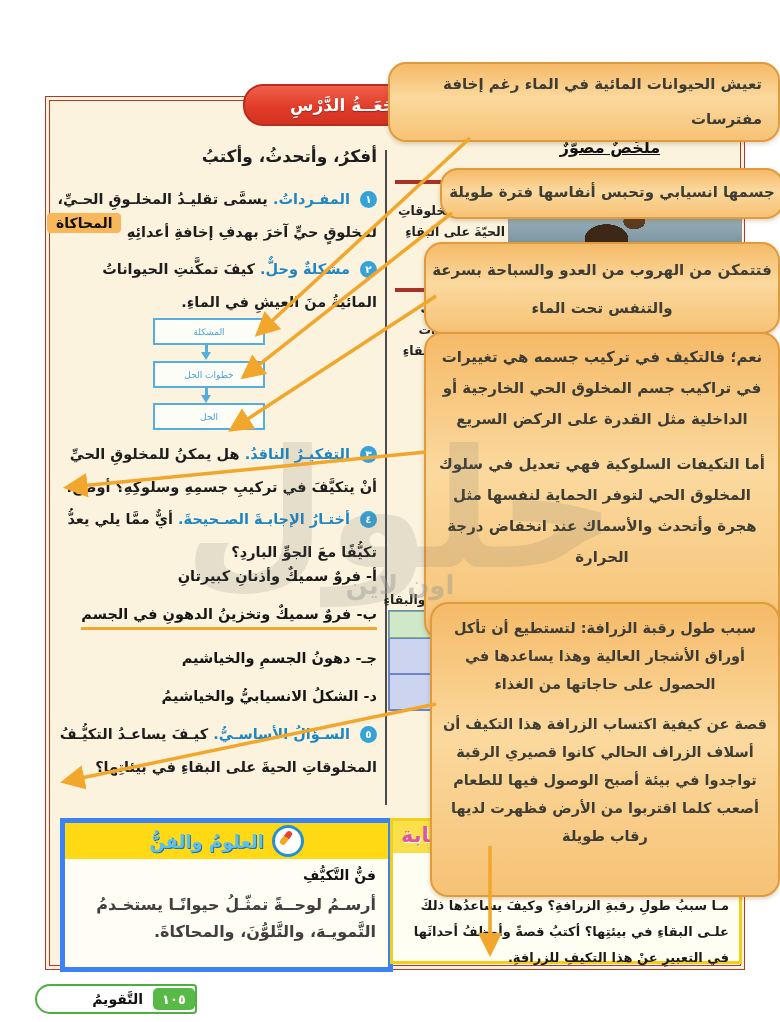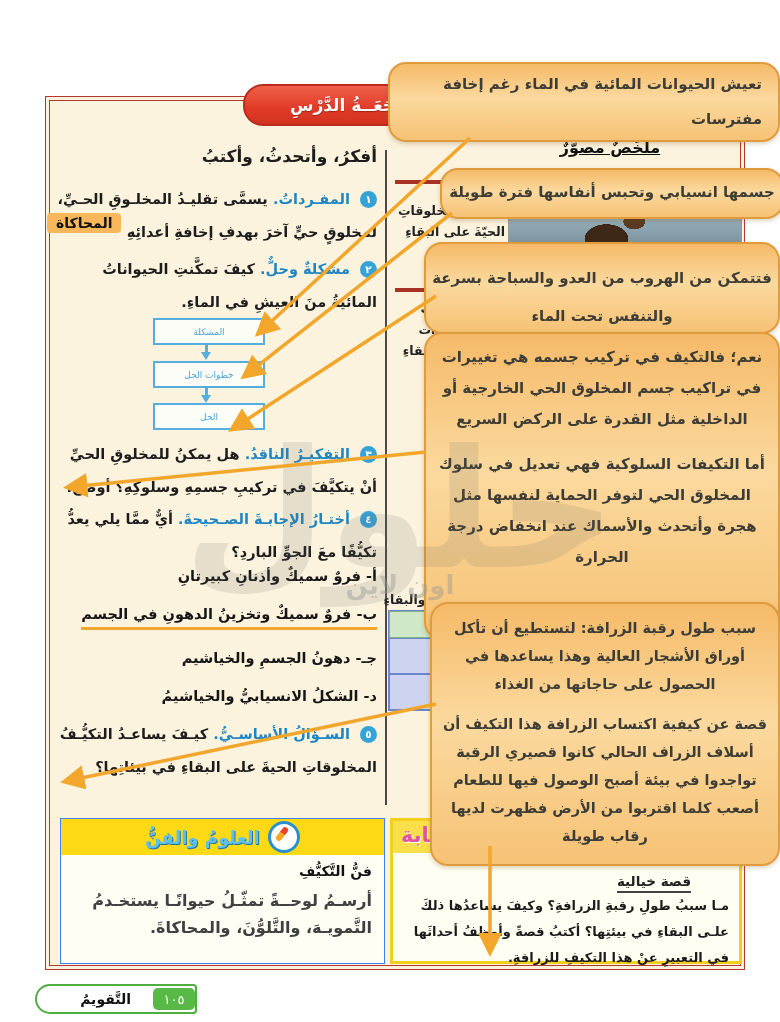--- a/index.html
+++ b/index.html
@@ -54,27 +54,27 @@
   .th{flex:1;height:25px;background:#cfe8c8;border:0.5px solid #84b183;font-size:6.5px;color:#333;
       display:flex;align-items:center;justify-content:center;font-weight:bold;}
   .td{flex:1;height:34px;background:#ccd4f0;border:0.5px solid #6b85c9;}
   
   .callout{background:linear-gradient(180deg,#f5ba68 0%,#fbd99e 45%,#f6c275 100%);
            border:2px solid #e09b3d;border-radius:18px;z-index:40;color:#3d3c35;
            font-weight:bold;font-size:15px;text-align:center;box-shadow:0 2px 4px rgba(120,80,20,.25);}
   .callout p{margin:0;}
   #callout-1{left:388px;top:62px;width:392px;height:80px;line-height:35px;text-align:right;padding:3px 16px 0 10px;box-sizing:border-box;}
   #callout-2{left:440px;top:168px;width:340px;height:47px;line-height:45px;}
-  #callout-3{left:424px;top:242px;width:356px;height:92px;line-height:38px;padding-top:15px;box-sizing:border-box;}
+  #callout-3{left:424px;top:242px;width:356px;height:92px;line-height:38px;padding-top:7px;box-sizing:border-box;}
   #callout-4{left:424px;top:332px;width:356px;height:308px;line-height:31px;padding:8px 10px;box-sizing:border-box;}
   #callout-4 p + p{margin-top:14px;}
-  #callout-5{left:430px;top:602px;width:350px;height:264px;line-height:28px;font-size:14.5px;padding:10px 8px;box-sizing:border-box;}
+  #callout-5{left:430px;top:602px;width:350px;height:295px;line-height:28px;font-size:14.5px;padding:10px 8px;box-sizing:border-box;}
   #callout-5 p + p{margin-top:12px;}
   
-  #sciart-box{left:60px;top:818px;width:323px;height:144px;z-index:6;background:#fffdf4;border:1px solid #3b82f6;}
+  #sciart-box{left:60px;top:818px;width:323px;height:144px;z-index:6;background:#fffdf4;border:5px solid #3b82f6;}
   #sciart-header{position:absolute;left:0;top:0;right:0;height:36px;background:#ffd913;
                  display:flex;align-items:center;justify-content:center;gap:8px;}
   #sciart-title{color:#5fc0ea;font-size:18px;font-weight:bold;text-shadow:1px 1px 0 #2471a3;}
   .brush-icon{width:26px;height:26px;border-radius:50%;border:3px solid #2a8fd1;background:#fff;position:relative;}
   .brush-icon::after{content:"";position:absolute;left:8px;top:2px;width:6px;height:16px;
                      background:linear-gradient(#e8432e 45%,#f5a623 45%);transform:rotate(38deg);border-radius:3px;}
   #sciart-heading{position:absolute;right:12px;top:44px;font-size:14px;font-weight:bold;color:#111;}
   #sciart-body{position:absolute;right:12px;left:6px;top:68px;font-size:16px;font-weight:600;
                color:#404040;text-align:right;line-height:27px;}
   #writing-box{left:390px;top:818px;width:352px;height:146px;z-index:6;background:#fffef2;border:3px solid #f2cf1b;box-sizing:border-box;}
@@ -82,21 +82,21 @@
   #writing-title{position:absolute;left:8px;top:2px;font-size:21px;font-weight:bold;color:#e0559f;text-shadow:1px 1px 0 #fff;}
   #writing-heading{position:absolute;right:48px;top:52px;font-size:13.5px;font-weight:bold;color:#222;
                    border-bottom:2px solid #444;padding-bottom:2px;}
   #writing-body{position:absolute;right:10px;left:8px;top:72px;font-size:13px;font-weight:600;color:#1b1b1b;
                 text-align:right;line-height:26px;}
   
   #footer-pill{left:35px;top:984px;width:162px;height:30px;z-index:6;background:#fff;
                border:2px solid #4caf3f;border-radius:16px 4px 4px 16px;display:flex;flex-direction:row-reverse;
                align-items:center;gap:10px;padding-left:10px;box-sizing:border-box;direction:ltr;}
   #footer-num{width:42px;height:22px;background:#58b947;border-radius:5px;color:#fff;font-size:13px;
-              font-weight:normal;display:flex;align-items:center;justify-content:center;margin-left:12px;}
+              font-weight:bold;display:flex;align-items:center;justify-content:center;}
   #footer-label{font-size:14px;font-weight:bold;color:#111;}
   
   #watermark{left:60px;top:390px;width:680px;z-index:45;pointer-events:none;text-align:center;}
   #wm-big{font-size:165px;font-weight:bold;color:#6b6b66;opacity:0.15;line-height:240px;}
   #wm-mid{font-size:26px;font-weight:bold;color:#9a9a94;opacity:0.45;margin-top:-60px;}
   #wm-small{font-size:15px;color:#9a9a94;opacity:0.4;letter-spacing:6px;direction:ltr;}
   #arrow-layer{left:0;top:0;z-index:50;pointer-events:none;}
 </style>
 </head>
 <body>

